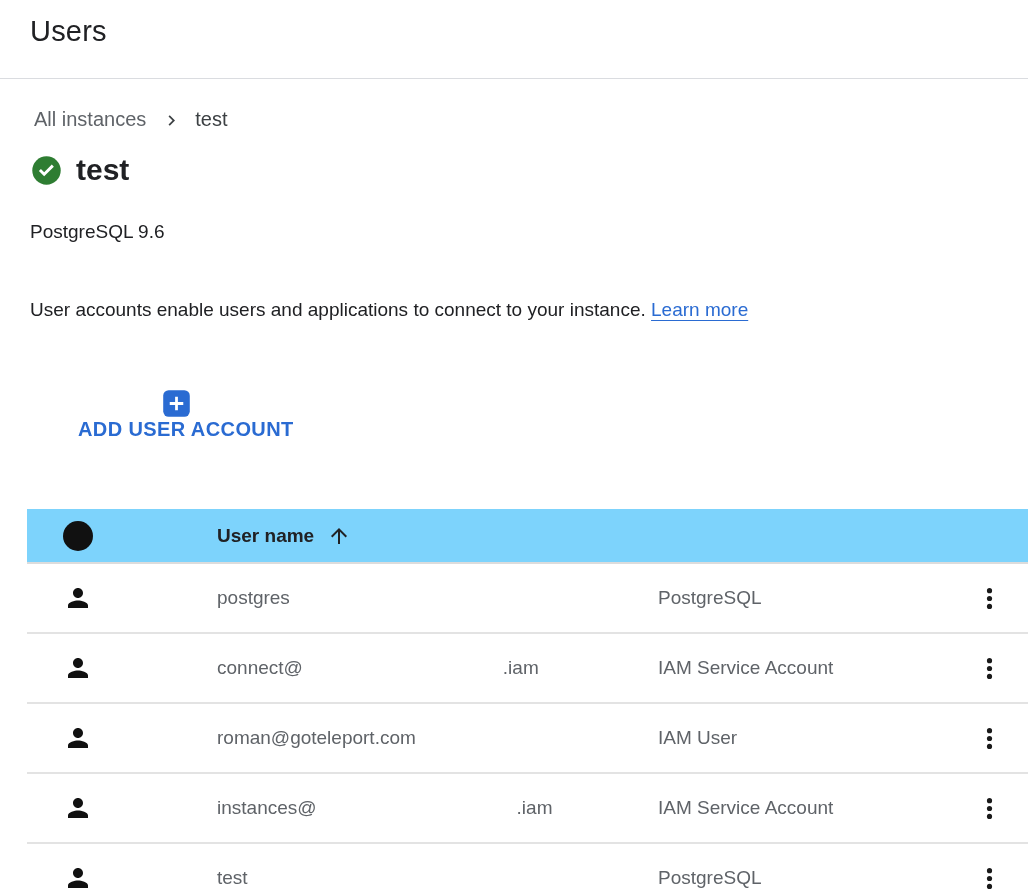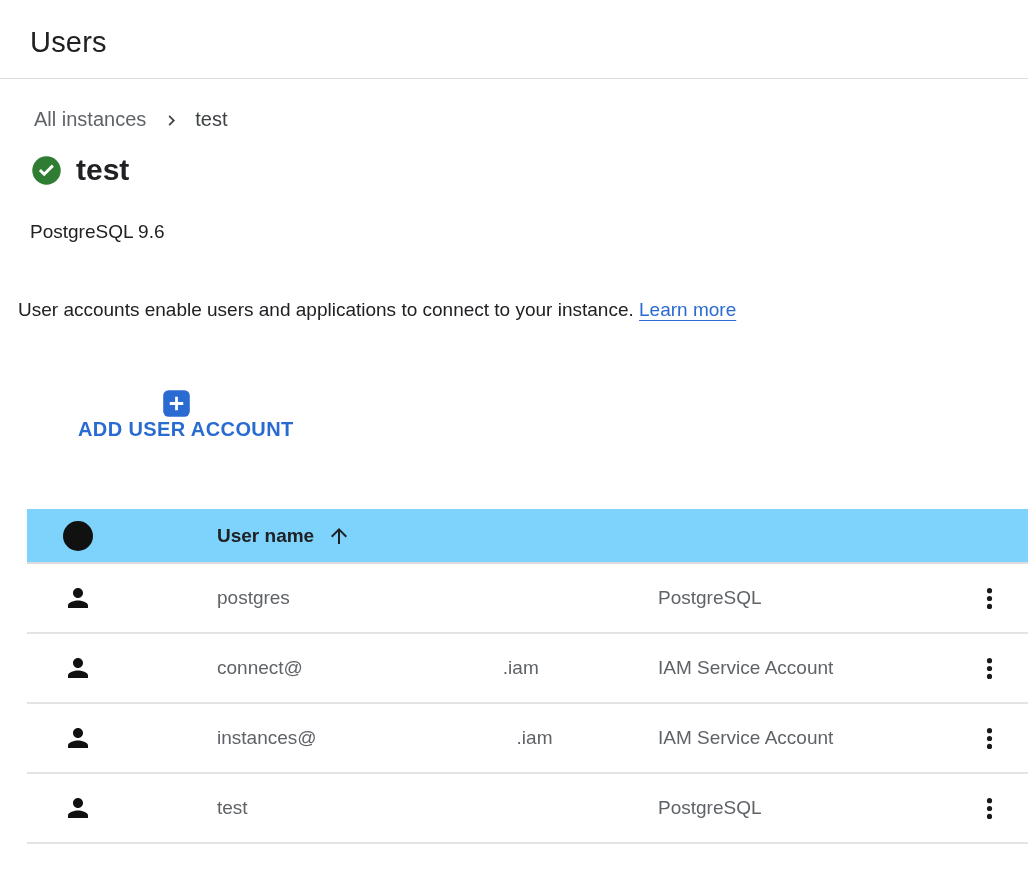--- a/index.html
+++ b/index.html
@@ -1,35 +1,35 @@
 <!DOCTYPE html>
 <html><head>
 <meta charset="utf-8">
 <style>
   * { margin:0; padding:0; box-sizing:border-box; }
   html,body { width:1028px; height:894px; background:#fff; overflow:hidden;
     font-family:"Liberation Sans", sans-serif; color:#202124; }
 
   
   .topbar { height:79px; border-bottom:1px solid #dadce0; }
-  .topbar h1 { font-size:29px; font-weight:400; color:#202124; padding:26px 0 0 30px; letter-spacing:.2px; }
+  .topbar h1 { font-size:29px; font-weight:400; color:#202124; padding:15px 0 0 30px; letter-spacing:.2px; }
 
   
   .breadcrumb { display:flex; align-items:flex-end; margin:29px 0 0 34px; font-size:20px; }
   .breadcrumb a { color:#5f6368; text-decoration:none; cursor:pointer; }
   .breadcrumb .crumb-sep { margin:0 13px 0 15px; display:flex; align-items:center; }
   .breadcrumb .current { color:#3c4043; }
 
   
   .instance-heading { display:flex; align-items:center; margin:22px 0 0 31px; }
   .instance-heading h2 { font-size:30px; font-weight:700; margin-left:14px; color:#202124; }
 
   .engine { margin:34px 7px 0 30px; font-size:19px; color:#202124; }
 
-  .intro { margin:56px 0 0 18px; font-size:19px; color:#202124; }
+  .intro { margin:56px 0 0 30px; font-size:19px; color:#202124; }
   .intro a { color:#2a6bd2; text-decoration:underline; text-underline-offset:4px; cursor:pointer; }
 
   
   .add-user { display:flex; align-items:center; margin:68px 0 0 60px; background:none; border:none;
     cursor:pointer; font-family:"Liberation Sans", sans-serif;flex-direction:column; }
   .add-user .label { margin-left:18px; color:#2a6bd2; font-size:20px; font-weight:700; letter-spacing:.4px; }
 
   
   .table { margin:68px 0 0 27px; width:1001px; }
   .tr { display:grid; grid-template-columns:190px 441px 292px 1fr; align-items:center; }
@@ -143,20 +143,40 @@
           <button class="kebab">
         <svg viewBox="0 0 24 24" width="27" height="27" fill="#1a1a1a">
               <circle cx="12" cy="5" r="2.3"></circle>
               <circle cx="12" cy="12" r="2.3"></circle>
               <circle cx="12" cy="19" r="2.3"></circle>
             </svg>
       </button>
         </div>
     </div>
 
+    <div class="tr body-row">
+      <div class="td-icon">
+          <span style="display:flex">
+        <svg viewBox="0 0 24 24" width="30" height="30" fill="#111">
+              <path d="M12 12c2.21 0 4-1.79 4-4s-1.79-4-4-4-4 1.79-4 4 1.79 4 4 4zm0 2c-2.67 0-8 1.34-8 4v2h16v-2c0-2.66-5.33-4-8-4z"></path>
+            </svg>
+      </span>
+        </div>
+      <div class="td-name"><span>roman@goteleport.com</span><span></span></div>
+      <div class="td-type">IAM User</div>
+      <div class="td-menu">
+          <button class="kebab">
+        <svg viewBox="0 0 24 24" width="27" height="27" fill="#1a1a1a">
+              <circle cx="12" cy="5" r="2.3"></circle>
+              <circle cx="12" cy="12" r="2.3"></circle>
+              <circle cx="12" cy="19" r="2.3"></circle>
+            </svg>
+      </button>
+        </div>
+    </div>
 
     <div class="tr body-row">
       <div class="td-icon">
           <span style="display:flex">
         <svg viewBox="0 0 24 24" width="30" height="30" fill="#111">
               <path d="M12 12c2.21 0 4-1.79 4-4s-1.79-4-4-4-4 1.79-4 4 1.79 4 4 4zm0 2c-2.67 0-8 1.34-8 4v2h16v-2c0-2.66-5.33-4-8-4z"></path>
             </svg>
       </span>
         </div>
       <div class="td-name"><span>instances@</span><span class="redact-gap"></span><span>.iam</span></div>

